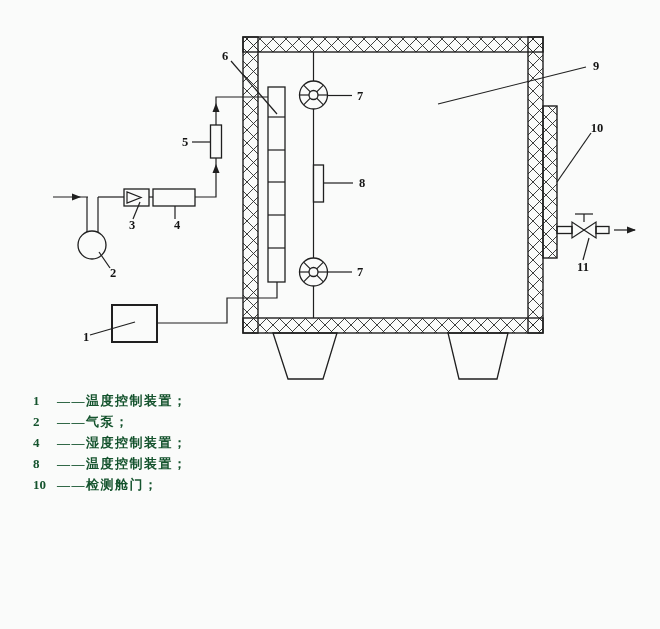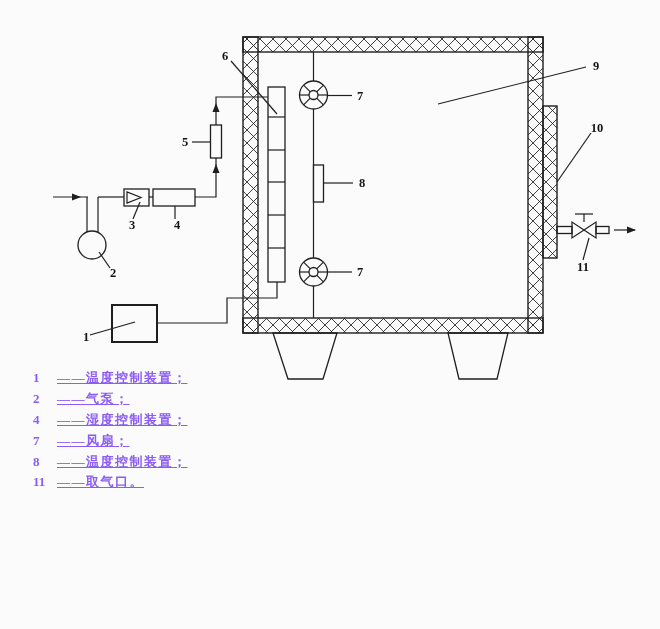--- a/index.html
+++ b/index.html
@@ -12,24 +12,23 @@
   }
   .page{position:absolute;inset:0;}
   svg{position:absolute;left:0;top:0;}
   .diagram-line{stroke:#1f1f1f;stroke-width:1.2;fill:none;}
   .wall{fill:url(#hatch);stroke:#1f1f1f;stroke-width:1.4;}
   .box{fill:none;stroke:#1f1f1f;stroke-width:1.3;}
   .filled-bg{fill:#fafbfa;stroke:#1f1f1f;stroke-width:1.3;}
   .arrowhead{fill:#1f1f1f;stroke:none;}
   .callout{font-family:"Liberation Serif", serif;font-size:12.5px;font-weight:700;fill:#141414;text-anchor:middle;}
   .legend{
-    position:absolute;left:33px;top:368px;
-    font-size:13px;font-weight:600;color:#8b5cf6;
+    position:absolute;left:33px;top:391px;
+    font-size:13px;font-weight:600;color:#14532d;
     letter-spacing:1.5px;
-    text-decoration:underline;
   }
   .legend-row{height:20.9px;line-height:20.9px;white-space:nowrap;}
   .lg-num{display:inline-block;min-width:24px;letter-spacing:0;}
 </style>
 </head>
 <body>
 
 <div class="page">
 
   <svg width="660" height="390" viewBox="0 0 660 390">
@@ -149,18 +148,17 @@
     <text class="callout" x="362" y="187">8</text>
     <text class="callout" x="596" y="70">9</text>
     <text class="callout" x="597" y="132">10</text>
     <text class="callout" x="583" y="271">11</text>
   </svg>
 
   <div class="legend">
     <div class="legend-row"><span class="lg-num">1</span><span class="lg-dash">——</span><span>温度控制装置；</span></div>
     <div class="legend-row"><span class="lg-num">2</span><span class="lg-dash">——</span><span>气泵；</span></div>
     <div class="legend-row"><span class="lg-num">4</span><span class="lg-dash">——</span><span>湿度控制装置；</span></div>
-    <div class="legend-row"><span class="lg-num">7</span><span class="lg-dash">——</span><span>风扇；</span></div>
     <div class="legend-row"><span class="lg-num">8</span><span class="lg-dash">——</span><span>温度控制装置；</span></div>
-    <div class="legend-row"><span class="lg-num">11</span><span class="lg-dash">——</span><span>取气口。</span></div>
+    <div class="legend-row"><span class="lg-num">10</span><span class="lg-dash">——</span><span>检测舱门；</span></div>
   </div>
 
 </div>
 
 </body></html>

